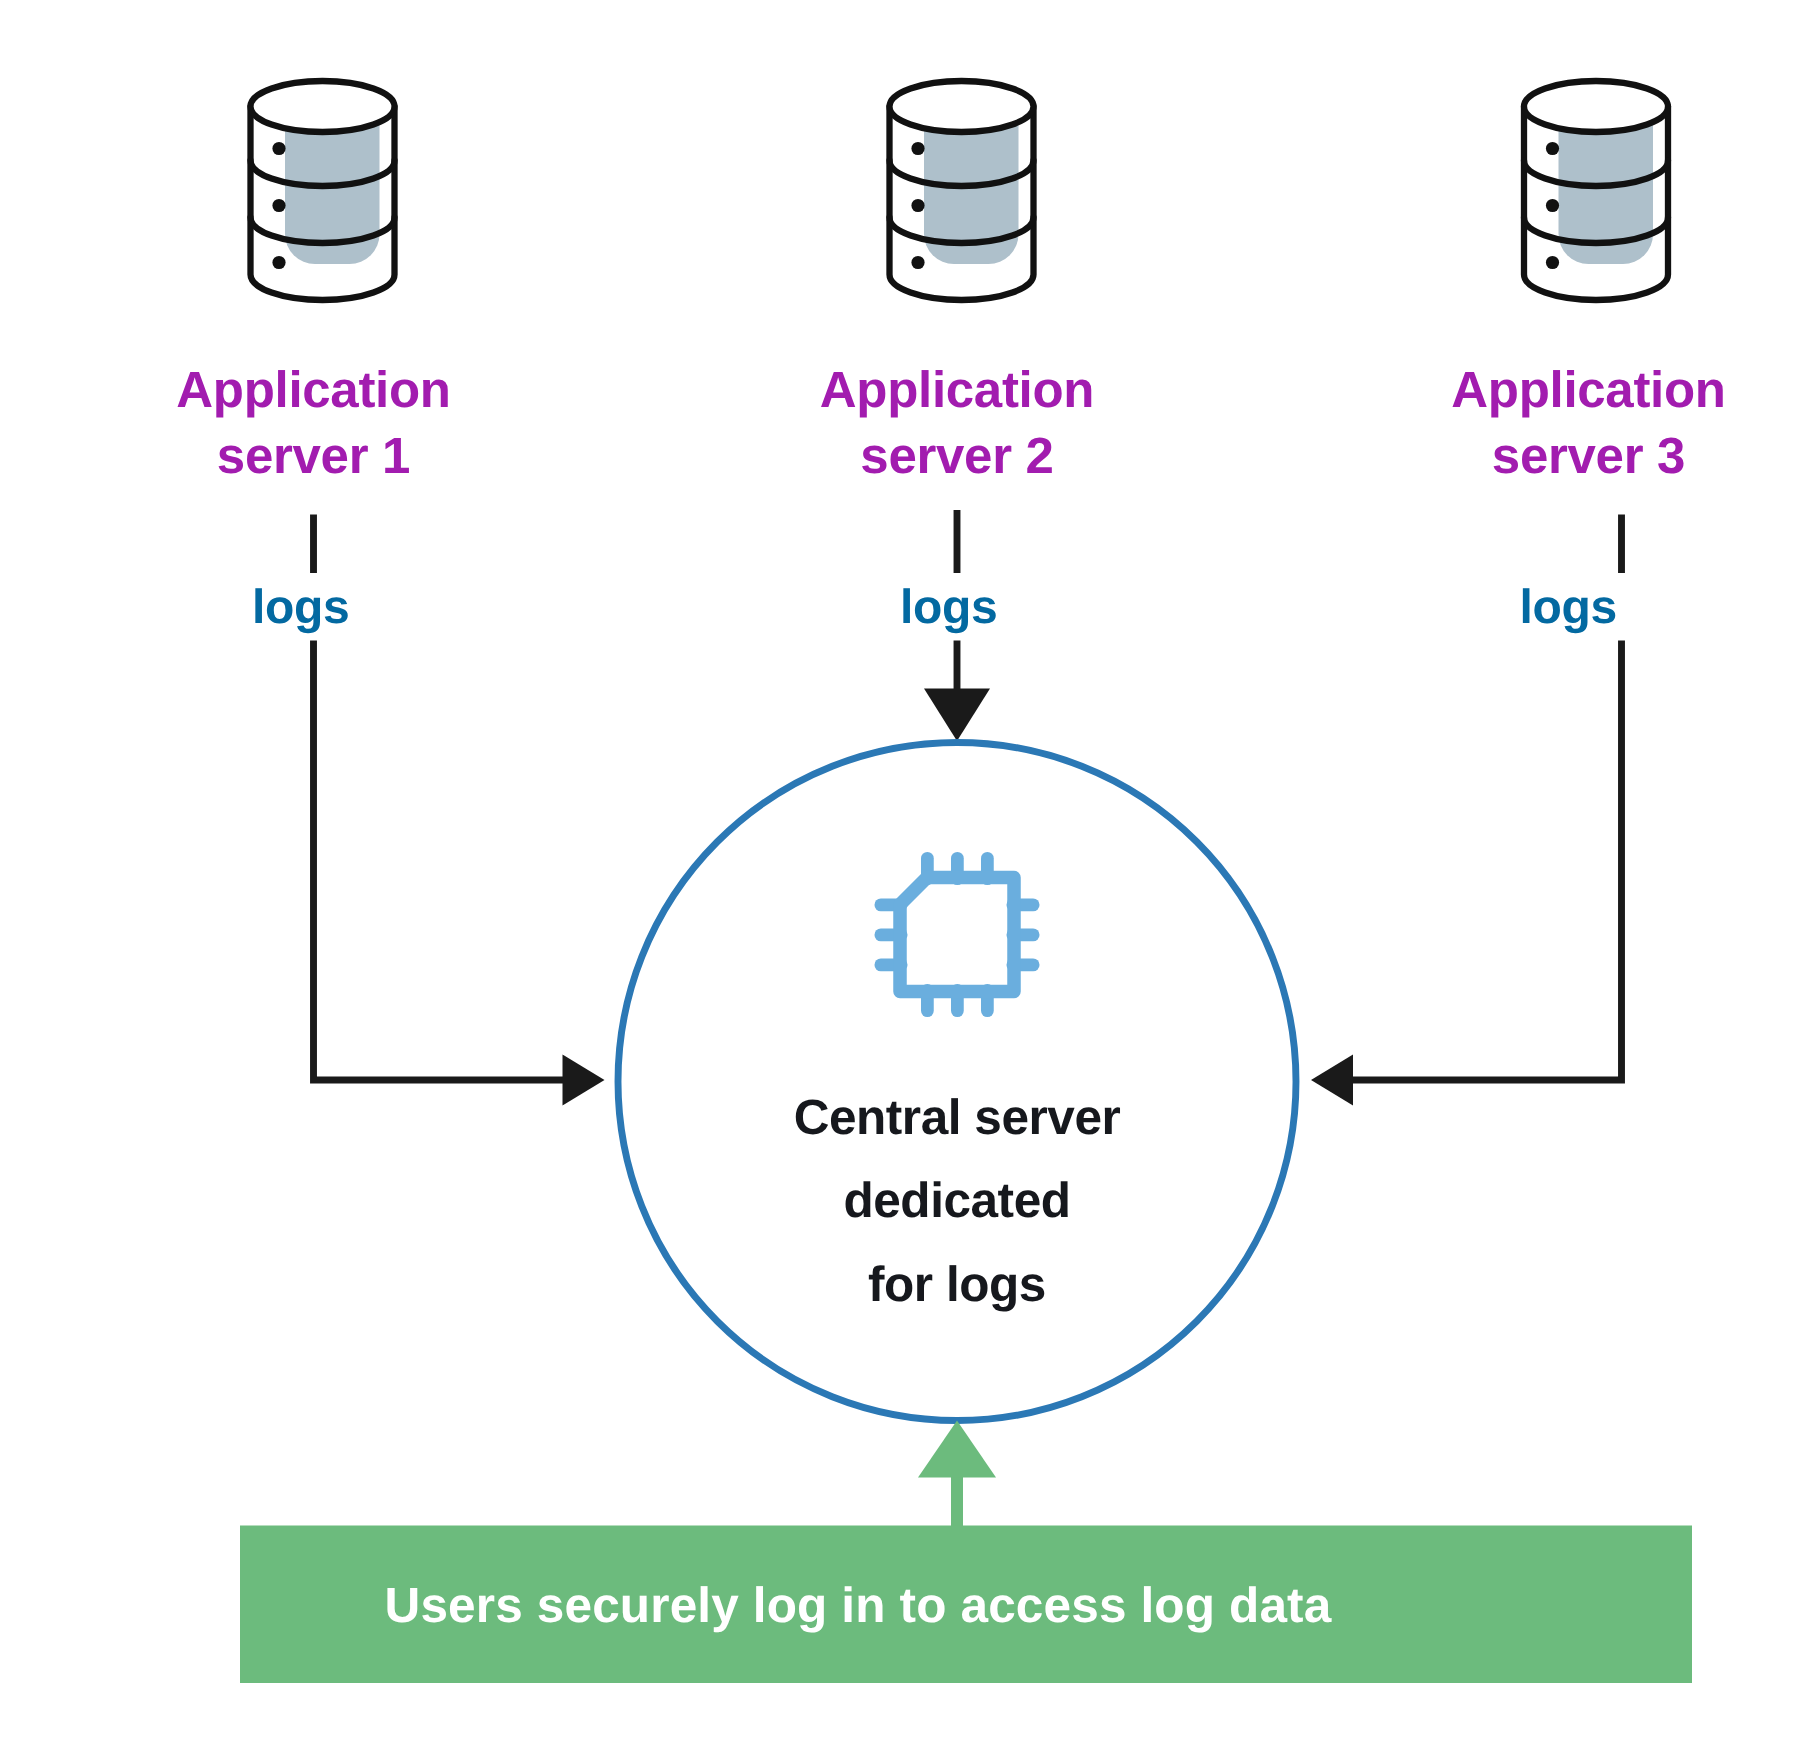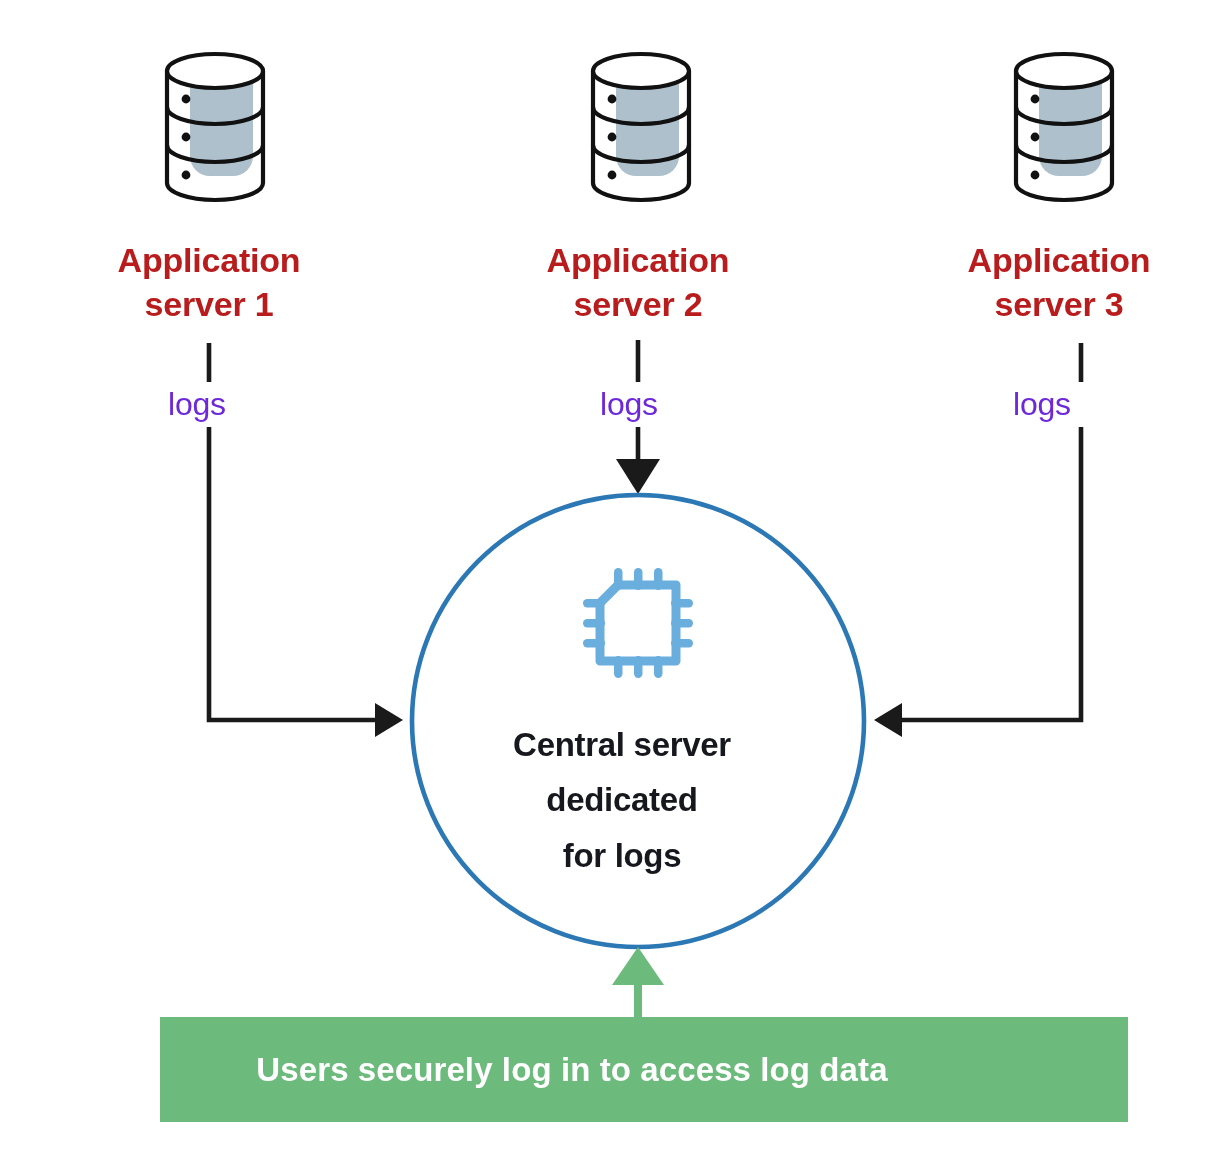--- a/index.html
+++ b/index.html
@@ -28,32 +28,32 @@
 
   
   .server-node {
     position: absolute;
     width: 300px;
     text-align: center;
   }
   .server-label {
     font-size: 34px;
     font-weight: bold;
-    color: #b91c1c;
+    color: #a21caf;
     line-height: 1.28;
     letter-spacing: -0.2px;
     white-space: pre-line;
   }
 
   
   .edge-label {
     position: absolute;
     font-size: 32px;
-    font-weight: 400;
-    color: #6d28d9;
+    font-weight: 700;
+    color: #0369a1;
     line-height: 1;
     letter-spacing: -0.2px;
     white-space: nowrap;
   }
 
   
   .hub-text {
     position: absolute;
     width: 420px;
     text-align: center;
@@ -186,21 +186,21 @@
     <div class="server-label">Application
 server 3</div>
   </div>
 
   <div class="edge-label" style="left:168px; top:388px;">logs</div>
 
   <div class="edge-label" style="left:600px; top:388px;">logs</div>
 
   <div class="edge-label" style="left:1013px; top:388px;">logs</div>
 
-  <div class="hub-text" style="left:412px; top:717px;">Central server
+  <div class="hub-text" style="left:428px; top:717px;">Central server
 dedicated
 for logs</div>
 
   <div class="banner" style="left:160px; top:1017px; width:824px; height:105px;">
     <div class="banner-text">Users securely log in to access log data</div>
   </div>
 
 </div>
 
 </body></html>

